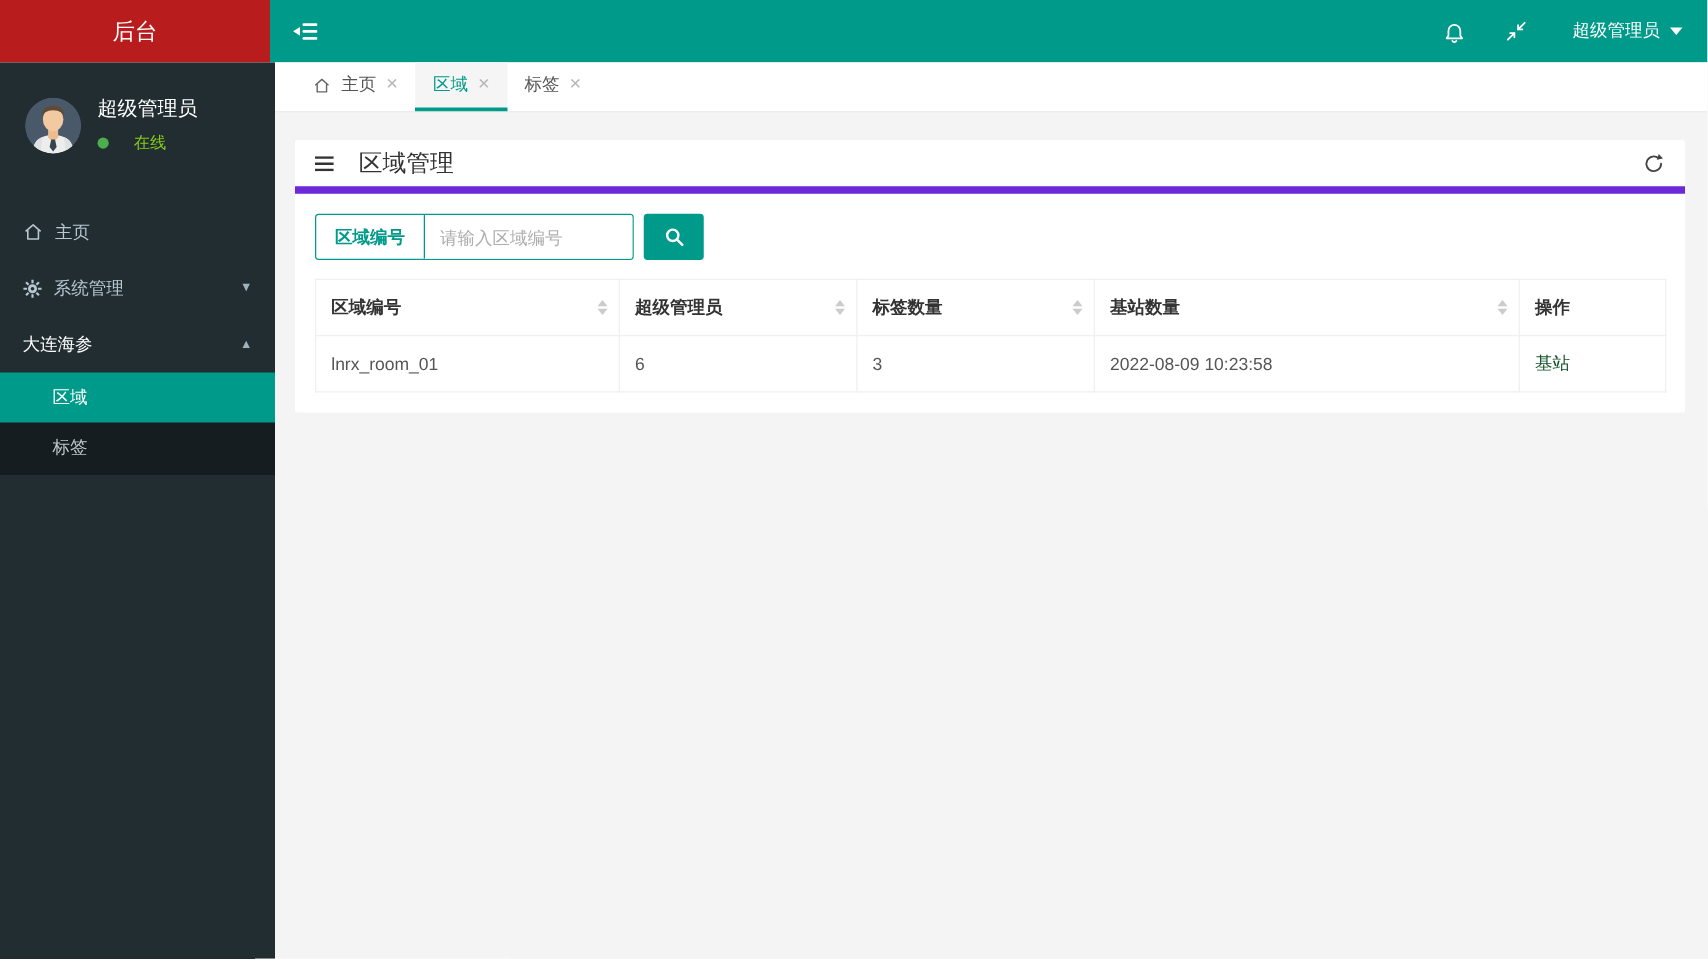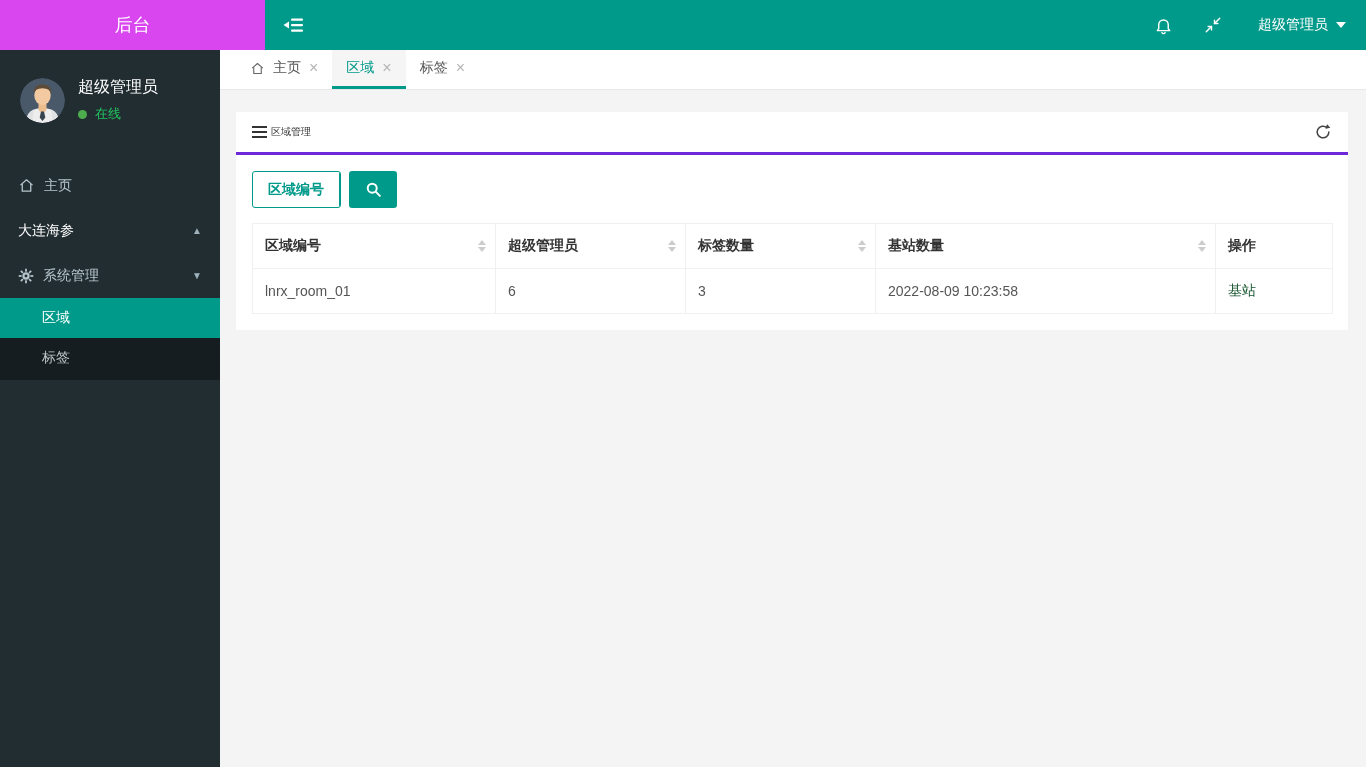--- a/index.html
+++ b/index.html
@@ -3,42 +3,42 @@
 <meta charset="utf-8">
 <style>
   * { box-sizing: border-box; margin: 0; padding: 0; }
   html, body { width: 1366px; height: 767px; overflow: hidden; }
   body { font-family: "Liberation Sans", "DejaVu Sans", sans-serif; font-size: 14px; }
 
   .app { width: 1366px; height: 767px; display: flex; flex-direction: column; }
 
   
   .topbar { height: 50px; display: flex; flex: none; }
-  .logo { width: 265px; background: #d946ef; color: #fff; font-size: 18px;
+  .logo { width: 216px; background: #b91c1c; color: #fff; font-size: 18px;
           display: flex; align-items: center; justify-content: center; cursor: pointer; }
   .nav { flex: 1; background: #009a8a; display: flex; align-items: center; }
   .toggle-btn { background: none; border: none; padding: 0 18px; height: 50px;
                 display: flex; align-items: center; cursor: pointer; }
   .nav-right { margin-left: auto; display: flex; align-items: center; height: 100%; }
   .nav-icon-btn { width: 50px; height: 50px; display: flex; align-items: center;
                   justify-content: center; cursor: pointer; background: none; border: none; }
   .user-menu { display: flex; align-items: center; gap: 8px; color: #fff; font-size: 14px;
                padding: 0 20px; height: 100%; cursor: pointer; text-decoration: none; }
   .caret-down-css { width: 0; height: 0; border-left: 5px solid transparent;
                     border-right: 5px solid transparent; border-top: 6px solid #fff; }
 
   
   .body-row { flex: 1; display: flex; min-height: 0; }
 
   
   .sidebar { width: 220px; flex: none; background: #222d32; color: #b8c7ce; }
   .user-panel { display: flex; align-items: center; gap: 13px; padding: 27px 15px 12px 20px; }
   .avatar { width: 45px; height: 45px; border-radius: 50%; flex: none; }
   .uname { color: #fff; font-size: 16px; margin-bottom: 7px; }
-  .ustatus { font-size: 13px; color: #22c55e; display: flex; align-items: center; gap: 8px; }
+  .ustatus { font-size: 13px; color: #84cc16; display: flex; align-items: center; gap: 20px; }
   .dot { width: 9px; height: 9px; border-radius: 50%; background: #4cae4c; }
 
   .menu { margin-top: 28px; }
   .mitem { height: 45px; display: flex; align-items: center; gap: 9px; padding: 0 18px;
            font-size: 14px; color: #b8c7ce; cursor: pointer; text-decoration: none; }
   .mitem.parent-active { color: #fff; }
   .mcaret { margin-left: auto; font-size: 10px; color: #9fb3bc; }
   .submenu { background: #161d21; padding-bottom: 2px; }
   .sitem { height: 40px; display: flex; align-items: center; padding-left: 42px;
            font-size: 14px; color: #c0c7cc; cursor: pointer; text-decoration: none; }
@@ -48,22 +48,22 @@
   .main { flex: 1; display: flex; flex-direction: column; background: #f4f4f4; min-width: 0; }
   .tabbar { height: 40px; background: #fff; border-bottom: 1px solid #e8e8e8;
             display: flex; padding-left: 16px; flex: none; }
   .tab { display: flex; align-items: center; gap: 8px; padding: 0 14px; font-size: 14px;
          color: #555; border-bottom: 3px solid transparent; cursor: pointer; }
   .tab.active { background: #f5f5f5; color: #009a8a; border-bottom-color: #009a8a; }
   .tab .x { color: #b5b5b5; font-size: 16px; line-height: 1; cursor: pointer; }
 
   .content { flex: 1; padding: 22px 18px 0 16px; overflow: hidden; }
   .panel { background: #fff; border-radius: 2px; }
-  .panel-header { height: 43px; display: flex; align-items: center; gap: 4px;
-                  padding: 0 16px; border-bottom: 3px solid #6d28d9; font-size: 10px; color: #333; }
+  .panel-header { height: 43px; display: flex; align-items: center; gap: 20px;
+                  padding: 0 16px; border-bottom: 6px solid #6d28d9; font-size: 19px; color: #333; }
   .refresh-btn { margin-left: auto; background: none; border: none; cursor: pointer;
                  display: flex; align-items: center; }
   .panel-body { padding: 16px; }
 
   .search-row { display: flex; gap: 8px; margin-bottom: 15px; }
   .input-group { display: flex; border: 1px solid #009a8a; border-radius: 3px;
                  height: 37px; background: #fff; overflow: hidden; }
   .ig-label { display: flex; align-items: center; padding: 0 15px; color: #009a8a;
               font-weight: bold; font-size: 14px; border-right: 1px solid #009a8a; cursor: default; }
   .ig-input { border: none; outline: none; padding: 0 12px; width: 166px; font-size: 14px; color: #333; }
@@ -161,43 +161,43 @@
       <nav class="menu">
         <a class="mitem">
           <span style="display:flex">
             <svg width="17" height="17" viewBox="0 0 24 24" fill="none" stroke="#b8c7ce" stroke-width="1.8" stroke-linejoin="round">
               <path d="M3.5 11.5 L12 4 L20.5 11.5"></path>
               <path d="M6 9.8 V20 H18 V9.8"></path>
             </svg>
           </span>
           <span>主页</span>
         </a>
-        <a class="mitem parent-active">
-          <span>大连海参</span>
-          <span class="mcaret">▲</span>
-        </a>
         <a class="mitem">
           <span style="display:flex">
             <svg width="16" height="16" viewBox="0 0 22 22">
               <g stroke="#b8c7ce" stroke-width="2.4">
                 <line x1="11" y1="1" x2="11" y2="5"></line>
                   <line x1="11" y1="17" x2="11" y2="21"></line>
                 <line x1="1" y1="11" x2="5" y2="11"></line>
                   <line x1="17" y1="11" x2="21" y2="11"></line>
                 <line x1="3.9" y1="3.9" x2="6.7" y2="6.7"></line>
                   <line x1="15.3" y1="15.3" x2="18.1" y2="18.1"></line>
                 <line x1="3.9" y1="18.1" x2="6.7" y2="15.3"></line>
                   <line x1="15.3" y1="6.7" x2="18.1" y2="3.9"></line>
               </g>
               <circle cx="11" cy="11" r="5" fill="#b8c7ce"></circle>
               <circle cx="11" cy="11" r="2" fill="#222d32"></circle>
             </svg>
           </span>
           <span>系统管理</span>
           <span class="mcaret">▼</span>
+        </a>
+        <a class="mitem parent-active">
+          <span>大连海参</span>
+          <span class="mcaret">▲</span>
         </a>
         <div class="submenu">
           <a class="sitem active">区域</a>
           <a class="sitem">标签</a>
         </div>
       </nav>
     </aside>
 
     <main class="main">
 
@@ -242,20 +242,21 @@
                 </svg>
               </span>
             </button>
           </div>
 
           <div class="panel-body">
 
             <div class="search-row">
               <div class="input-group">
                 <span class="ig-label">区域编号</span>
+                <input class="ig-input" type="text" placeholder="请输入区域编号" style="">
               </div>
               <button class="search-btn">
                 <span style="display:flex">
                   <svg width="17" height="17" viewBox="0 0 20 20" fill="none" stroke="#fff" stroke-width="2.3" stroke-linecap="round">
                     <circle cx="8.5" cy="8.5" r="5.3"></circle>
                     <line x1="12.8" y1="12.8" x2="17.5" y2="17.5"></line>
                   </svg>
                 </span>
               </button>
             </div>

